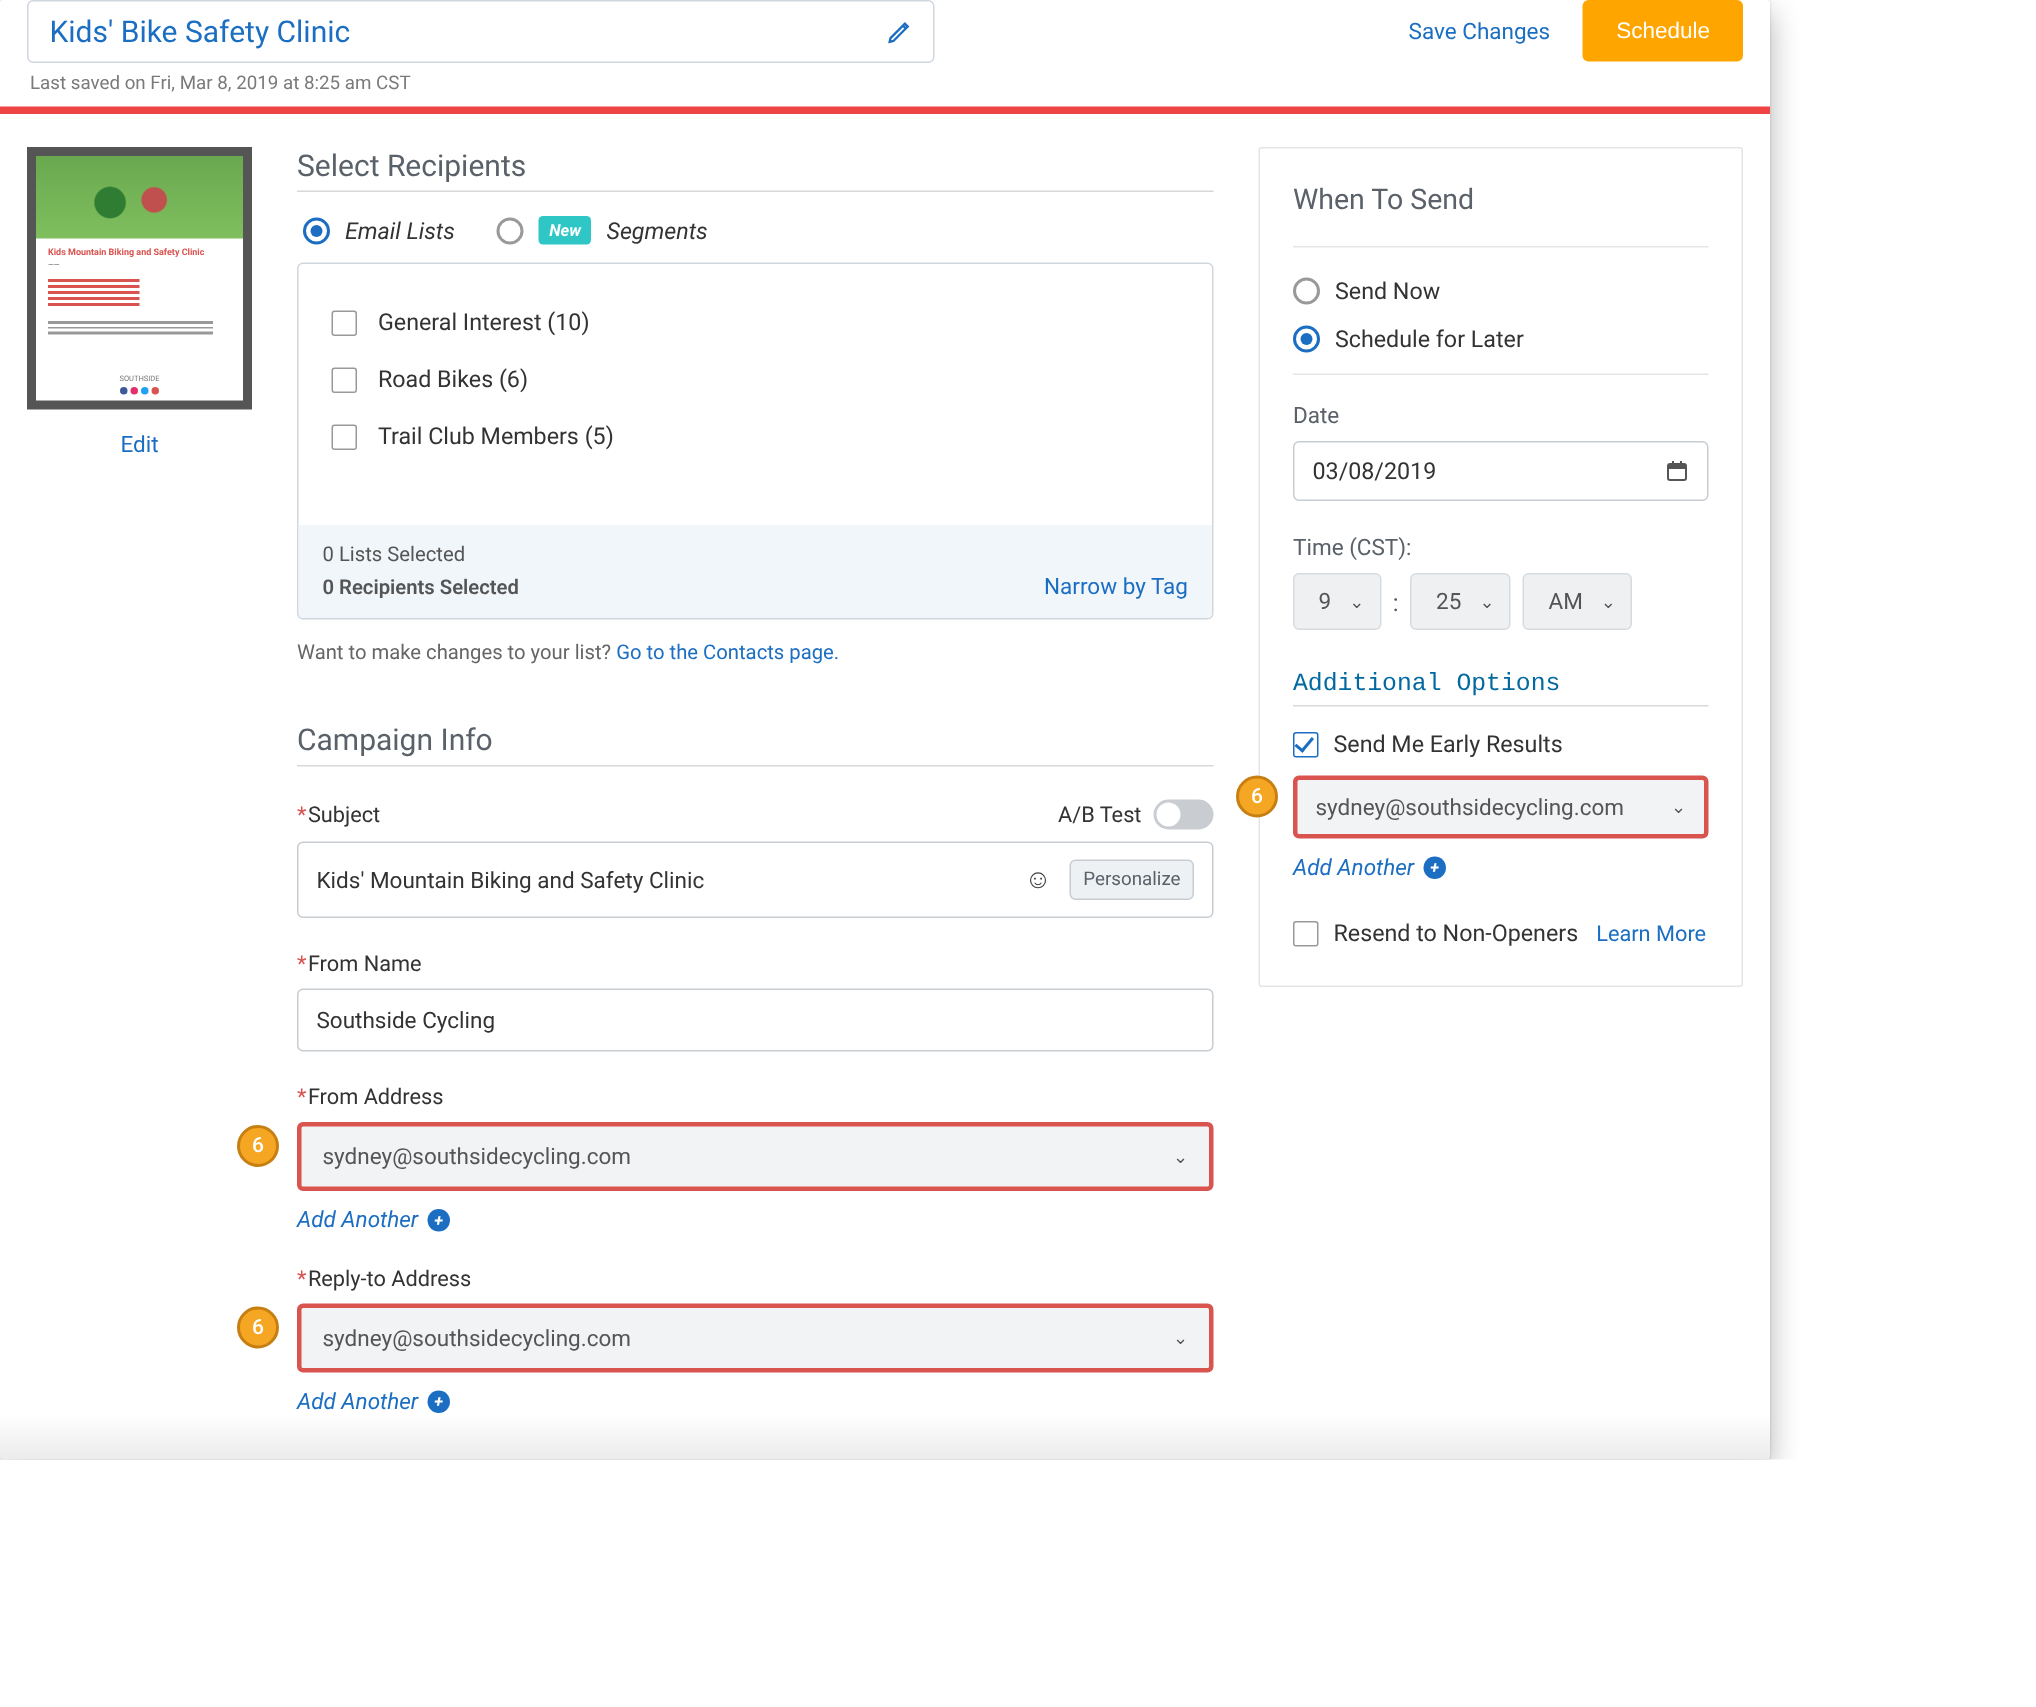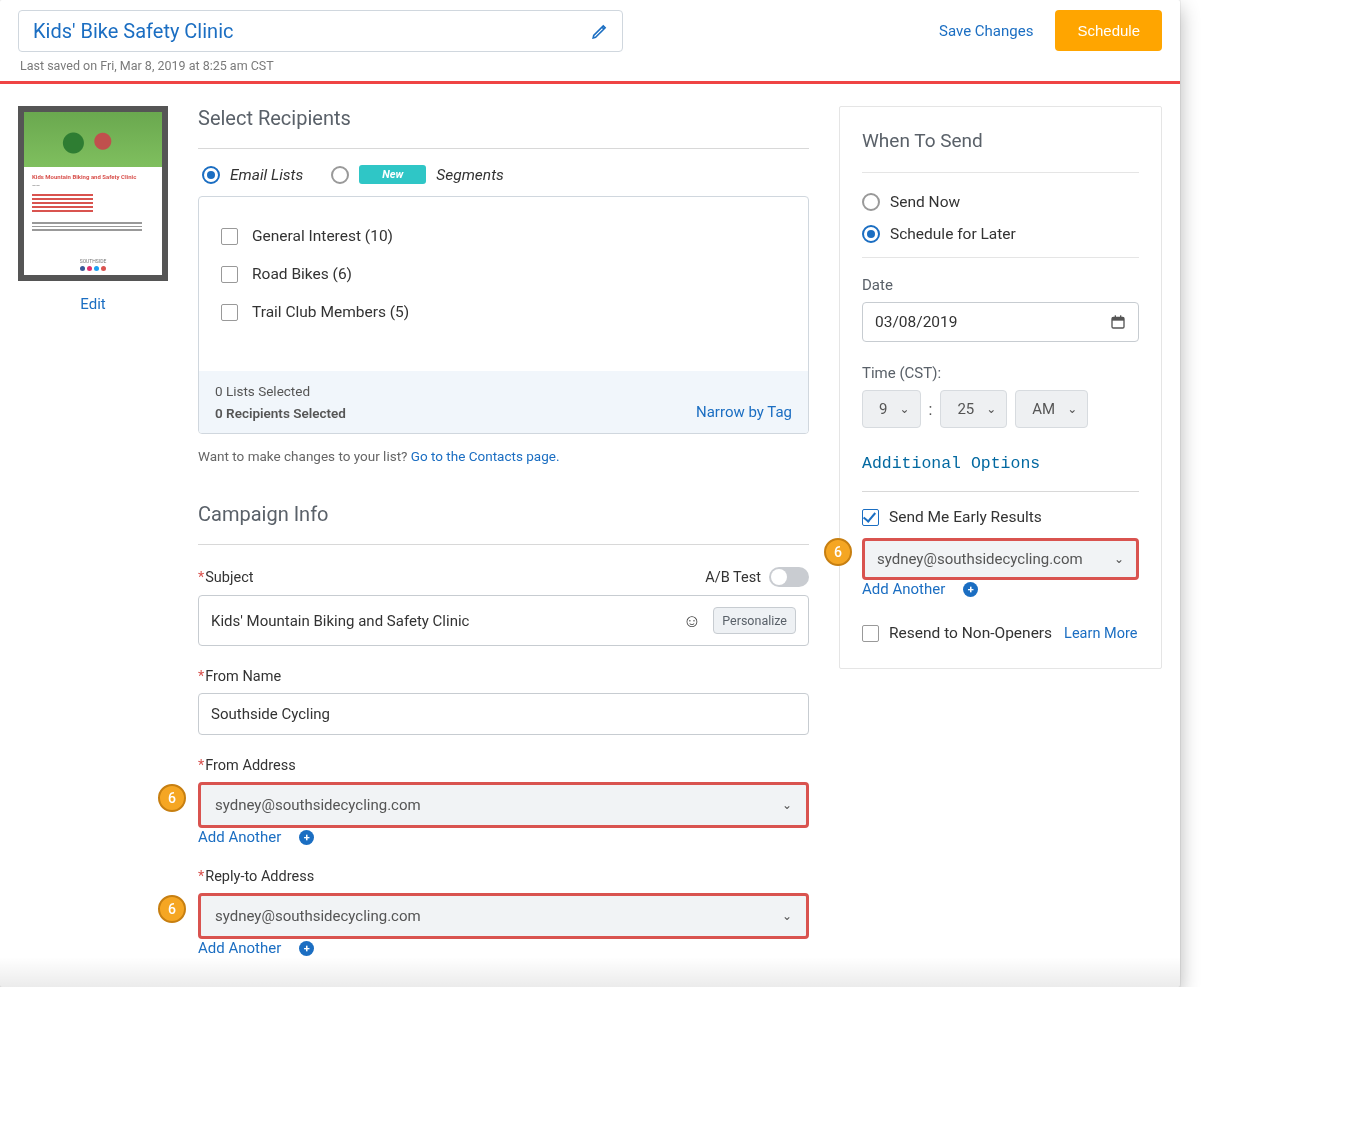--- a/index.html
+++ b/index.html
@@ -1,19 +1,19 @@
 <!DOCTYPE html>
 <html><head>
 <meta charset="utf-8">
 <style>
   * { box-sizing: border-box; margin: 0; padding: 0; }
   body { font-family: -apple-system, BlinkMacSystemFont, "Segoe UI", Roboto, Arial, sans-serif; background: #fff; color: #333; font-size: 14px; }
   .page { width: 1180px; background: #fff; position: relative; box-shadow: 0 0 0 1px rgba(0,0,0,0.05), 0 8px 20px rgba(0,0,0,0.3); border-radius: 2px; overflow: hidden; }
   .page::after { content:""; position:absolute; left:0; right:0; bottom:0; height:30px; background: linear-gradient(to top, rgba(0,0,0,0.08), transparent); pointer-events:none;}
-  .topbar { padding: 10px 18px 8px 18px; border-bottom: 3px solid #ef4444; display:flex; align-items:flex-start; }
+  .topbar { padding: 0 18px 8px 18px; border-bottom: 5px solid #ef4444; display:flex; align-items:flex-start; }
   .title-wrap { flex: 0 0 auto; }
   .title-box { width: 605px; border: 1px solid #d0d7de; border-radius: 4px; padding: 8px 14px; display:flex; align-items:center; justify-content:space-between; }
   .title-text { color: #1b6ec2; font-size: 20px; font-weight: 400; }
   .edit-pencil { color:#1b6ec2; }
   .last-saved { color:#7a7a7a; font-size: 12.5px; margin-top:6px; margin-left:2px; }
   .top-actions { margin-left:auto; display:flex; align-items:center; gap:22px; }
   .link { color:#1b6ec2; cursor:pointer; font-size:15px; }
   .btn-schedule { background:#ffa500; color:#fff; border:none; border-radius:4px; padding:12px 22px; font-size:15px; cursor:pointer; }
   .body { display:flex; padding: 22px 18px 30px 18px; gap: 30px; }
   .left-col { flex:0 0 150px; }
@@ -26,29 +26,29 @@
   .thumb-lines{padding:4px 8px;}
   .thumb-line{height:2px; background:#d9534f; margin:2px 0; width:50%;}
   .thumb-line.g{background:#999; width:90%; height:1.5px;}
   .thumb-foot{position:absolute; bottom:4px; left:0; right:0; text-align:center; font-size:5px; color:#777;}
   .thumb-dots{display:flex; gap:2px; justify-content:center; margin-top:2px;}
   .thumb-dot{width:5px;height:5px;border-radius:50%;}
   .edit-link { text-align:center; margin-top:14px; color:#1b6ec2; font-size:15px; cursor:pointer;}
   .main-col { flex:1; max-width:635px; }
   .side-col { flex:0 0 323px; }
   .side-card { border:1px solid #e5e5e5; border-radius:2px; padding: 22px 22px; }
-  .section-title { color:#5a6169; font-size:20px; font-weight:400; border-bottom:1px solid #d8d8d8; padding-bottom:18px; margin-bottom:16px;}
+  .section-title { color:#5a6169; font-size:20px; font-weight:400; border-bottom:1px solid #d8d8d8; padding-bottom:5px; margin-bottom:16px;}
   .section-title.small { font-size:16.5px; color:#0369a1;font-family:Liberation Mono, monospace; }
   .radio-row { display:flex; align-items:center; gap:10px; margin-bottom:14px; font-size:15.5px;}
   .radio { width:18px; height:18px; border:2px solid #999; border-radius:50%; display:inline-flex; align-items:center; justify-content:center;}
   .radio.sel { border-color:#1b6ec2; }
   .radio.sel::after{content:""; width:8px; height:8px; background:#1b6ec2; border-radius:50%;}
   .tabs { display:flex; align-items:center; gap:28px; margin-bottom:12px; margin-left:4px;font-style:italic;}
   .tab-item { display:flex; align-items:center; gap:10px; font-size:15.5px; cursor:pointer;}
-  .badge-new { background:#2fc6c6; color:#fff; font-size:11px; font-weight:bold; padding:3px 23px; border-radius:3px;}
+  .badge-new { background:#2fc6c6; color:#fff; font-size:11px; font-weight:bold; padding:3px 7px; border-radius:3px;}
   .list-box { border:1px solid #d0d7de; border-radius:4px; overflow:hidden;}
   .list-items { padding:20px 22px 40px; }
   .list-row { display:flex; align-items:center; gap:14px; padding:10px 0; font-size:15.5px;}
   .chk { width:17px; height:17px; border:1.5px solid #999; border-radius:2px; display:inline-block; flex-shrink:0;}
   .chk.sel{border-color:#1b6ec2; background:#fff; position:relative;}
   .chk.sel::after{content:""; position:absolute; left:3px; top:0px; width:5px; height:10px; border:solid #1b6ec2; border-width:0 2.5px 2.5px 0; transform:rotate(40deg);}
   .list-summary { background:#f1f6fb; padding:12px 16px; display:flex; justify-content:space-between; align-items:flex-end; font-size:13.5px;}
   .list-summary .counts{ color:#555;}
   .list-summary .counts .b{ font-weight:600;}
   .hint { margin-top:14px; font-size:13.5px; color:#666;}
@@ -57,21 +57,21 @@
   .req::before{content:"*"; color:#d9534f; margin-right:1px;}
   .abtest{display:flex; align-items:center; gap:8px; font-size:14.5px;}
   .toggle{width:40px; height:20px; background:#c9ccd1; border-radius:20px; position:relative;}
   .toggle::after{content:""; width:16px; height:16px; background:#fff; border-radius:50%; position:absolute; left:2px; top:2px;}
   .text-input{flex:1; border:1px solid #c7ccd1; border-radius:4px; padding:11px 12px; font-size:15px; display:flex; align-items:center; justify-content:space-between;}
   .personalize-btn{border:1px solid #c7ccd1; background:#eef1f4; color:#5a6169; border-radius:4px; padding:5px 8px; font-size:12.5px; margin-left:6px;}
   .emoji{font-size:18px; margin-left:auto; color:#444;}
   .select-box{border:1px solid #c7ccd1; background:#f1f3f5; border-radius:4px; padding:11px 14px; display:flex; align-items:center; justify-content:space-between; font-size:15px; color:#555;}
   .select-box.hl{border:3px solid #d9534f;}
   .chev{font-size:12px; color:#555;}
-  .add-another{color:#1b6ec2; font-size:15px; display:flex; align-items:center; gap:18px; cursor:pointer;}
+  .add-another{color:#1b6ec2; font-size:15px; margin-top:10px; display:flex; align-items:center; gap:6px; cursor:pointer;font-style:italic;}
   .plus-circle{width:15px; height:15px; background:#1b6ec2; border-radius:50%; color:#fff; display:inline-flex; align-items:center; justify-content:center; font-size:11px; font-weight:bold;}
   .step-badge{width:28px; height:28px; background:#f5a623; border:2px solid #c77f11; color:#fff; border-radius:50%; display:flex; align-items:center; justify-content:center; font-size:14px; font-weight:500; position:absolute;}
   .rel{position:relative;}
   .date-in{border:1px solid #c7ccd1; border-radius:4px; padding:10px 12px; display:flex; justify-content:space-between; align-items:center; font-size:15.5px; margin-bottom:22px;}
   .time-row{display:flex; align-items:center; gap:8px; margin-bottom:26px;}
   .time-sel{background:#eef0f2; border:1px solid #d7dbdf; border-radius:4px; padding:9px 10px 9px 16px; display:flex; align-items:center; gap:12px; font-size:15px; color:#555;}
   .colon{font-size:16px; color:#555;}
   .side-label{font-size:15px; color:#5a6169; margin-bottom:8px;}
   .side-h{font-size:19px; color:#5a6169; margin-bottom:20px;}
   .cal-icon{width:16px; height:16px;}

